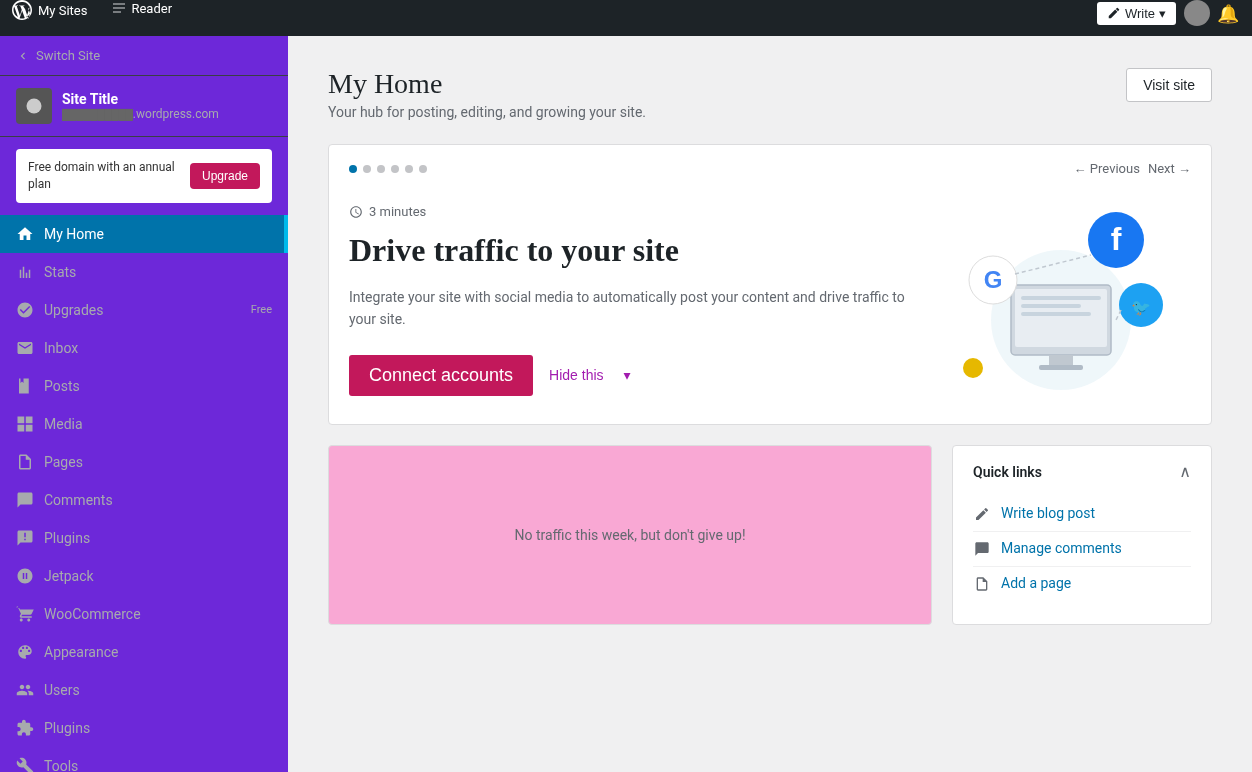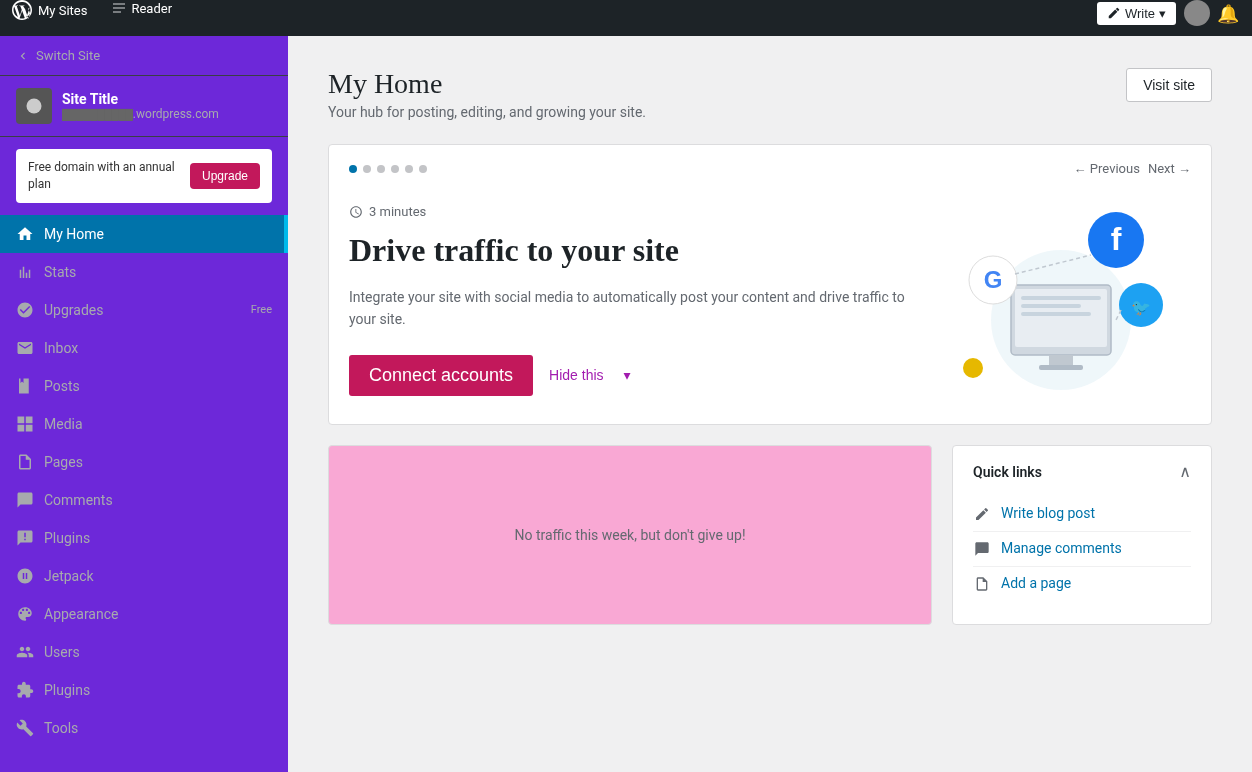--- a/index.html
+++ b/index.html
@@ -399,20 +399,29 @@
     <span class="nav-label">Plugins</span>
 
   </div>
         <div class="nav-item">
     <span class="nav-icon">
       <svg width="18" height="18" viewBox="0 0 24 24">
               <path d="M12 2C6.48 2 2 6.48 2 12s4.48 10 10 10 10-4.48 10-10S17.52 2 12 2zm-1 14H9V8h2v8zm4 0h-2V8h2v8z" fill="currentColor"></path>
             </svg>
     </span>
     <span class="nav-label">Jetpack</span>
+
+  </div>
+        <div class="nav-item">
+    <span class="nav-icon">
+      <svg width="18" height="18" viewBox="0 0 24 24">
+              <path d="M7 18c-1.1 0-2 .9-2 2s.9 2 2 2 2-.9 2-2-.9-2-2-2zm10 0c-1.1 0-2 .9-2 2s.9 2 2 2 2-.9 2-2-.9-2-2-2zM3 2H1V4h2l3.6 7.59L5.25 14c-.16.28-.25.61-.25.96C5 16.1 5.9 17 7 17h14v-2H7.42c-.14 0-.25-.11-.25-.25l.03-.12.9-1.63H19c.75 0 1.41-.41 1.75-1.03L23.7 6H5.21L4.27 4H1z" fill="currentColor"></path>
+            </svg>
+    </span>
+    <span class="nav-label">WooCommerce</span>
 
   </div>
         <div class="nav-item">
     <span class="nav-icon">
       <svg width="18" height="18" viewBox="0 0 24 24">
               <path d="M12 3c-4.97 0-9 4.03-9 9s4.03 9 9 9c.83 0 1.5-.67 1.5-1.5 0-.39-.15-.74-.39-1.01-.23-.26-.38-.61-.38-.99 0-.83.67-1.5 1.5-1.5H16c2.76 0 5-2.24 5-5 0-4.42-4.03-8-9-8zm-5.5 9c-.83 0-1.5-.67-1.5-1.5S5.67 9 6.5 9 8 9.67 8 10.5 7.33 12 6.5 12zm3-4C8.67 8 8 7.33 8 6.5S8.67 5 9.5 5s1.5.67 1.5 1.5S10.33 8 9.5 8zm5 0c-.83 0-1.5-.67-1.5-1.5S13.67 5 14.5 5s1.5.67 1.5 1.5S15.33 8 14.5 8zm3 4c-.83 0-1.5-.67-1.5-1.5S16.67 9 17.5 9s1.5.67 1.5 1.5-.67 1.5-1.5 1.5z" fill="currentColor"></path>
             </svg>
     </span>
     <span class="nav-label">Appearance</span>
 

